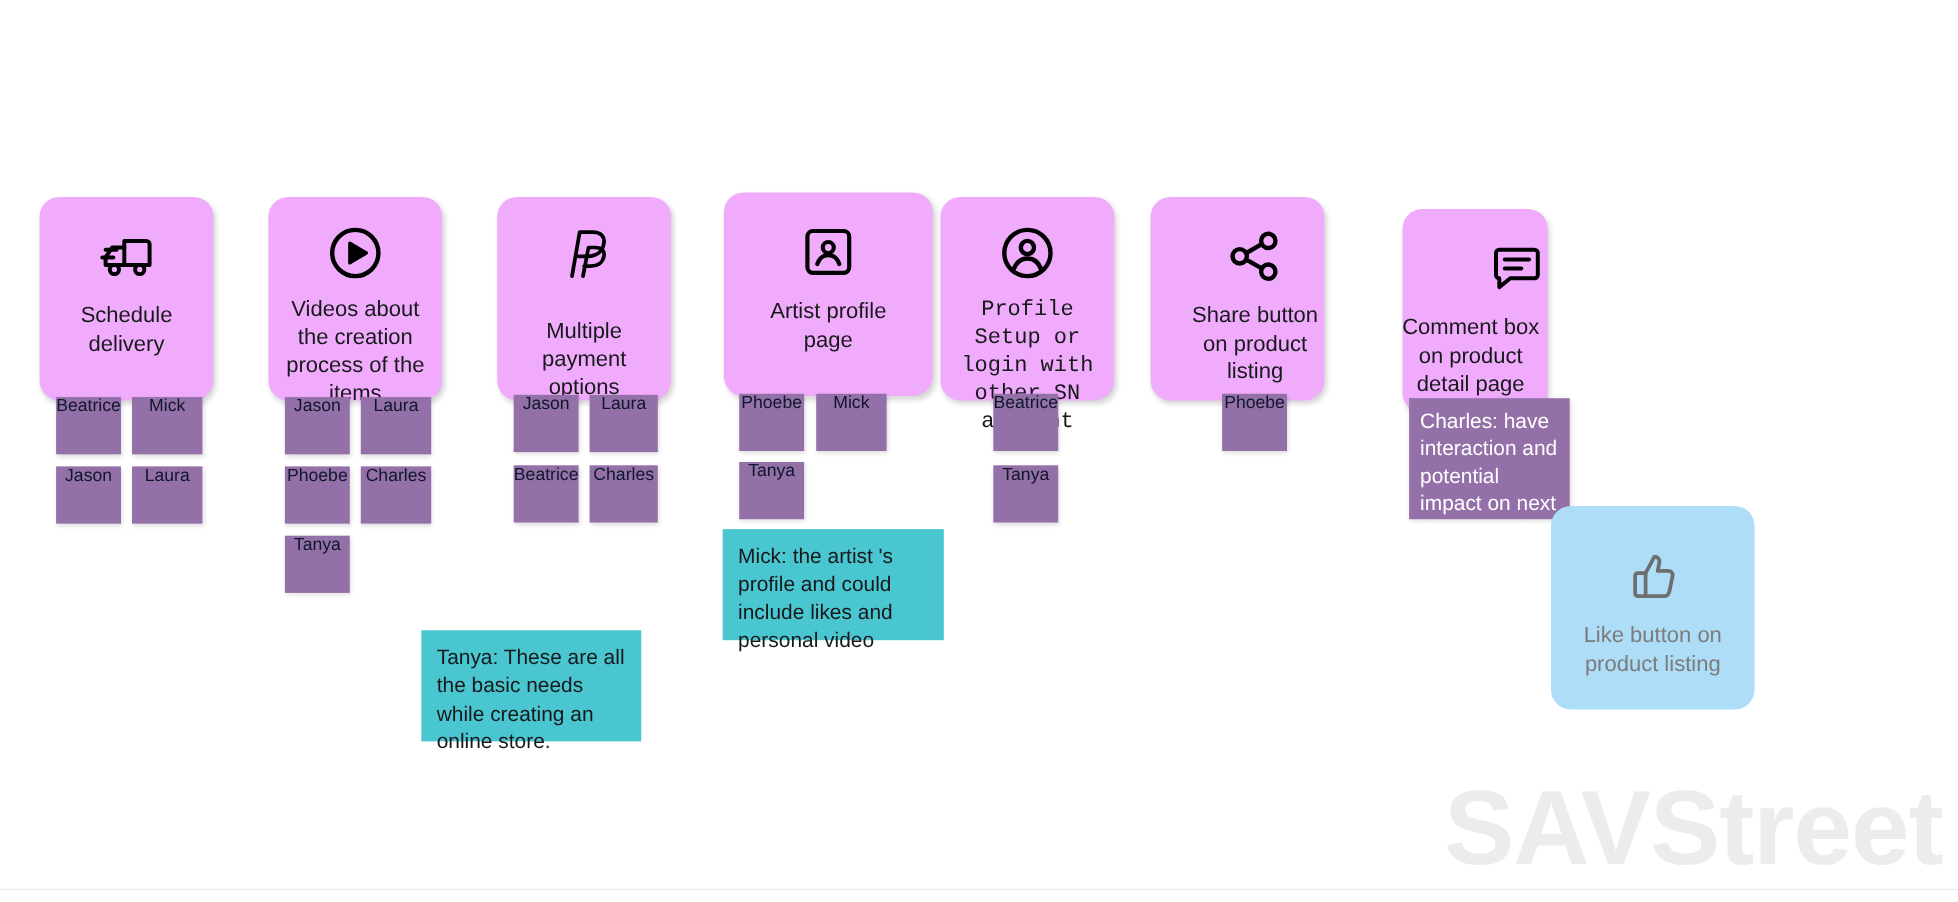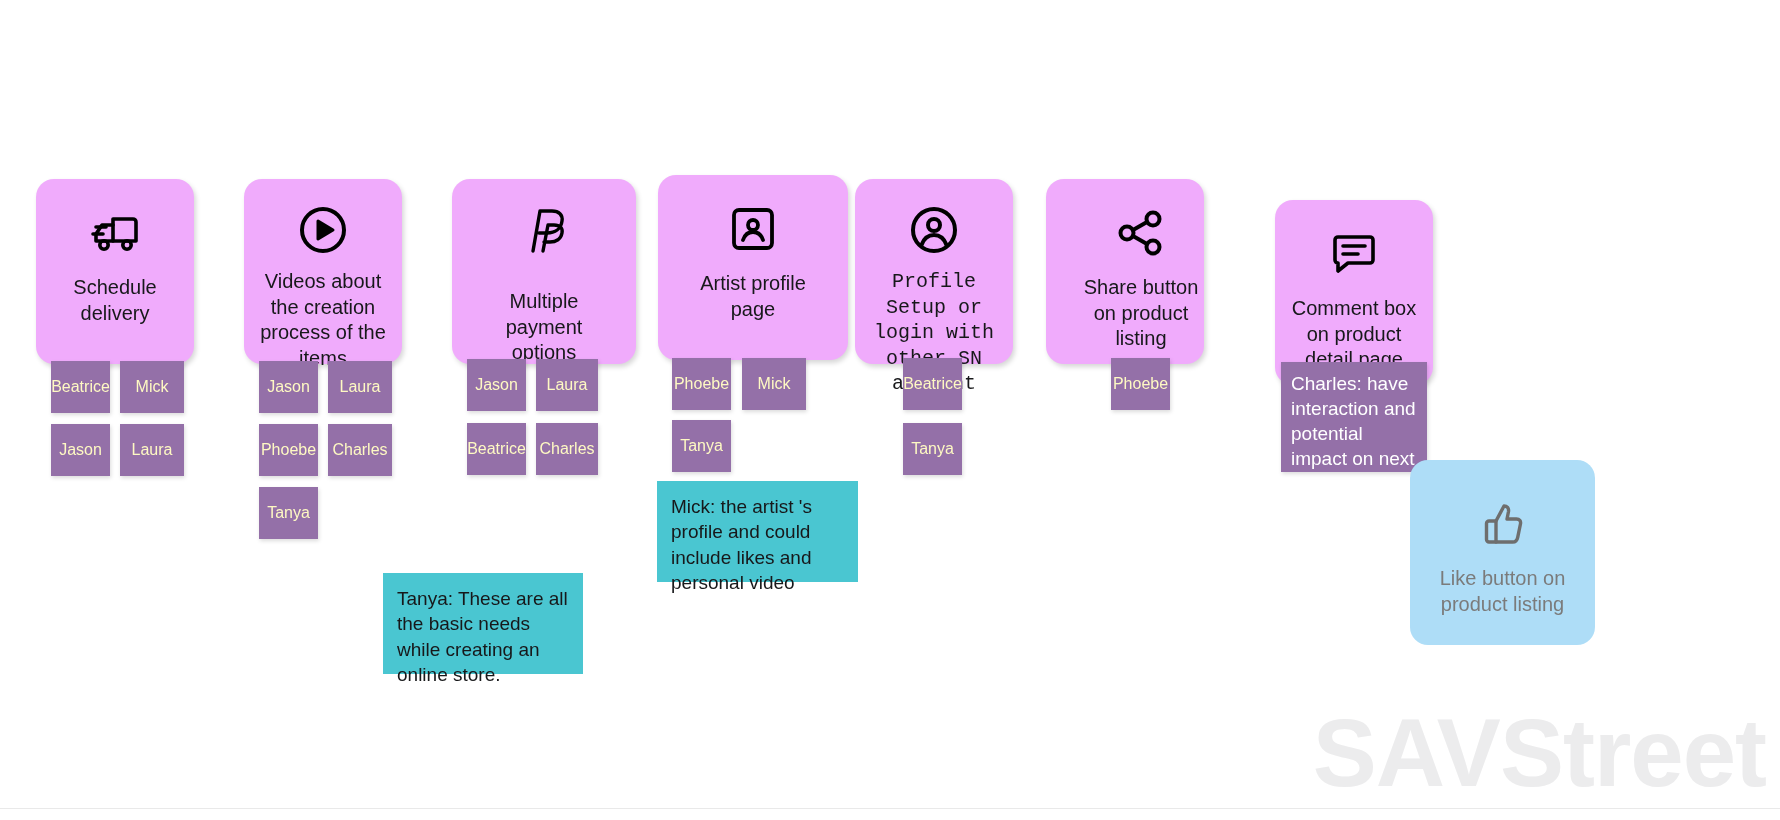--- a/index.html
+++ b/index.html
@@ -71,24 +71,24 @@
     color: #17181a;
     text-align: center;
     width: 140px;
   }
   .card.faded .card-label { color: #7b7b7b; }
 
   
   .note {
     position: absolute;
     background: #9470A8;
-    color: #fef9c3;
+    color: #0f172a;
     font-size: 16px;
     display: flex;
-    align-items: center;
+    align-items: flex-start;
     justify-content: center;
     box-shadow: 1px 2px 4px rgba(0,0,0,0.14);
   }
 
   
   .note-block {
     position: absolute;
     background: #9470A8;
     color: #ffffff;
     font-size: 19px;
@@ -170,21 +170,21 @@
   <div class="note" style="left:259px; top:424px; width:59px; height:52px;">
       <span>Phoebe</span>
     </div>
   <div class="note" style="left:328px; top:424px; width:64px; height:52px;">
       <span>Charles</span>
     </div>
   <div class="note" style="left:259px; top:487px; width:59px; height:52px;">
       <span>Tanya</span>
     </div>
 
-  <div class="card" style="left:452px; top:179px; width:184px; height:185px;gap:18px;">
+  <div class="card" style="left:452px; top:179px; width:158px; height:185px;gap:18px;">
     <span class="card-icon">
       <svg width="46" height="52" viewBox="0 0 46 52" fill="none" stroke="#000" stroke-width="3.4" stroke-linecap="round" stroke-linejoin="round">
         <path d="M12 46 L19 6 h12 c7 0 11 4 10 10 c-1 8 -7 12 -15 12 h-8"></path>
         <path d="M22 46 L27 20 h6 c6 0 9 3 8 8 c-1 6 -6 9 -12 9 h-6"></path>
       </svg>
     </span>
     <span class="card-label">Multiple payment options</span>
   </div>
   <div class="note" style="left:467px; top:359px; width:59px; height:52px;">
       <span>Jason</span>
@@ -245,21 +245,21 @@
         <line x1="17" y1="21" x2="31" y2="13"></line>
         <line x1="17" y1="27" x2="31" y2="35"></line>
       </svg>
     </span>
     <span class="card-label">Share button on product listing</span>
   </div>
   <div class="note" style="left:1111px; top:358px; width:59px; height:52px;">
       <span>Phoebe</span>
     </div>
 
-  <div class="card" style="left:1275px; top:200px; width:158px; height:185px;">
+  <div class="card" style="left:1275px; top:190px; width:132px; height:185px;align-items:flex-end;">
     <span class="card-icon">
       <svg width="48" height="42" viewBox="0 0 48 42" fill="none" stroke="#000" stroke-width="3.6" stroke-linecap="round" stroke-linejoin="round">
         <path d="M5 7 a3 3 0 0 1 3-3 h32 a3 3 0 0 1 3 3 v20 a3 3 0 0 1 -3 3 H18 l-10 8 v-8 H8 a3 3 0 0 1 -3-3 Z"></path>
         <line x1="13" y1="13" x2="35" y2="13"></line>
         <line x1="13" y1="21" x2="28" y2="21"></line>
       </svg>
     </span>
     <span class="card-label">Comment box on product detail page</span>
   </div>
 

